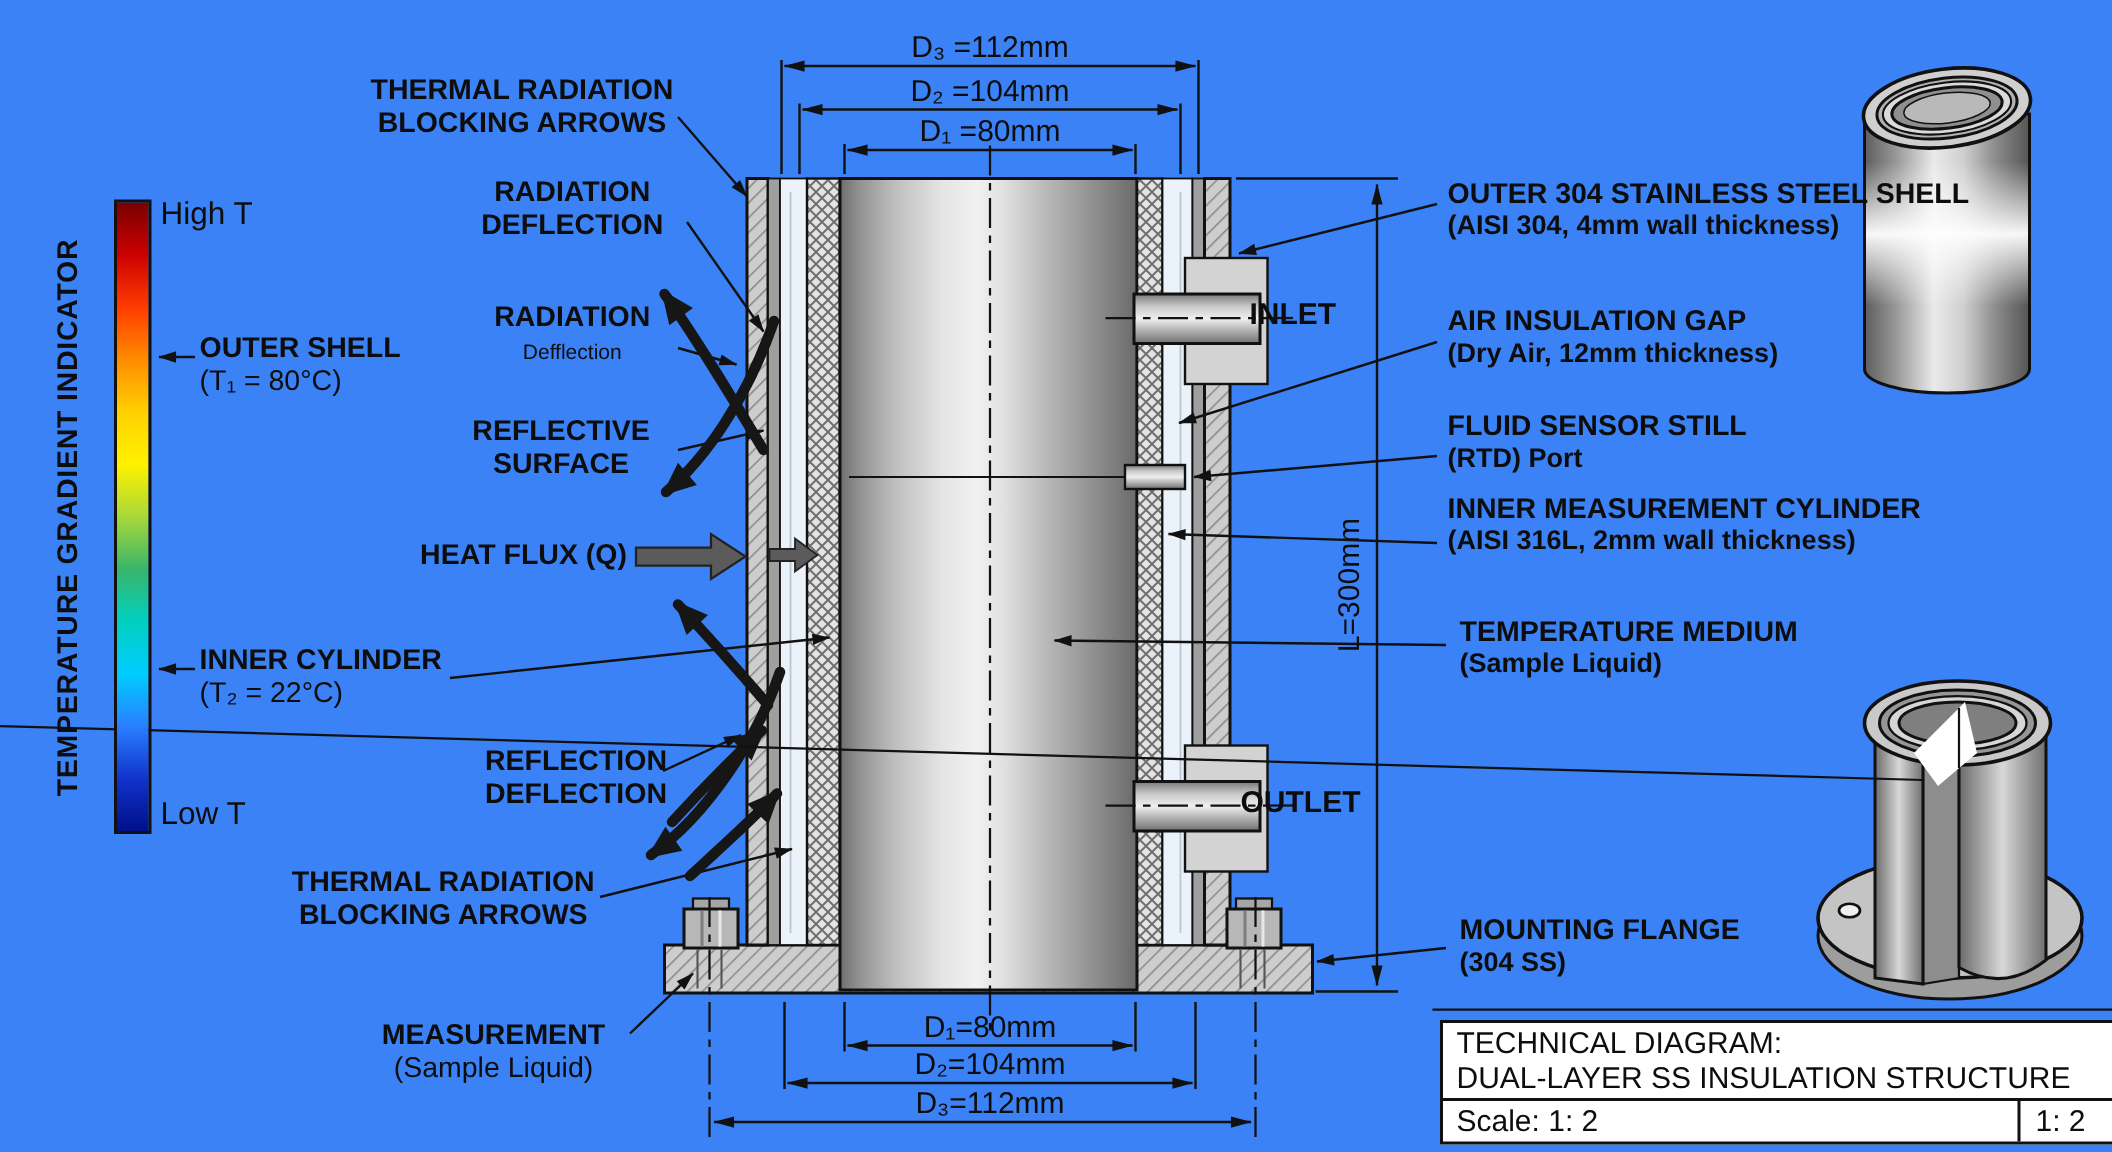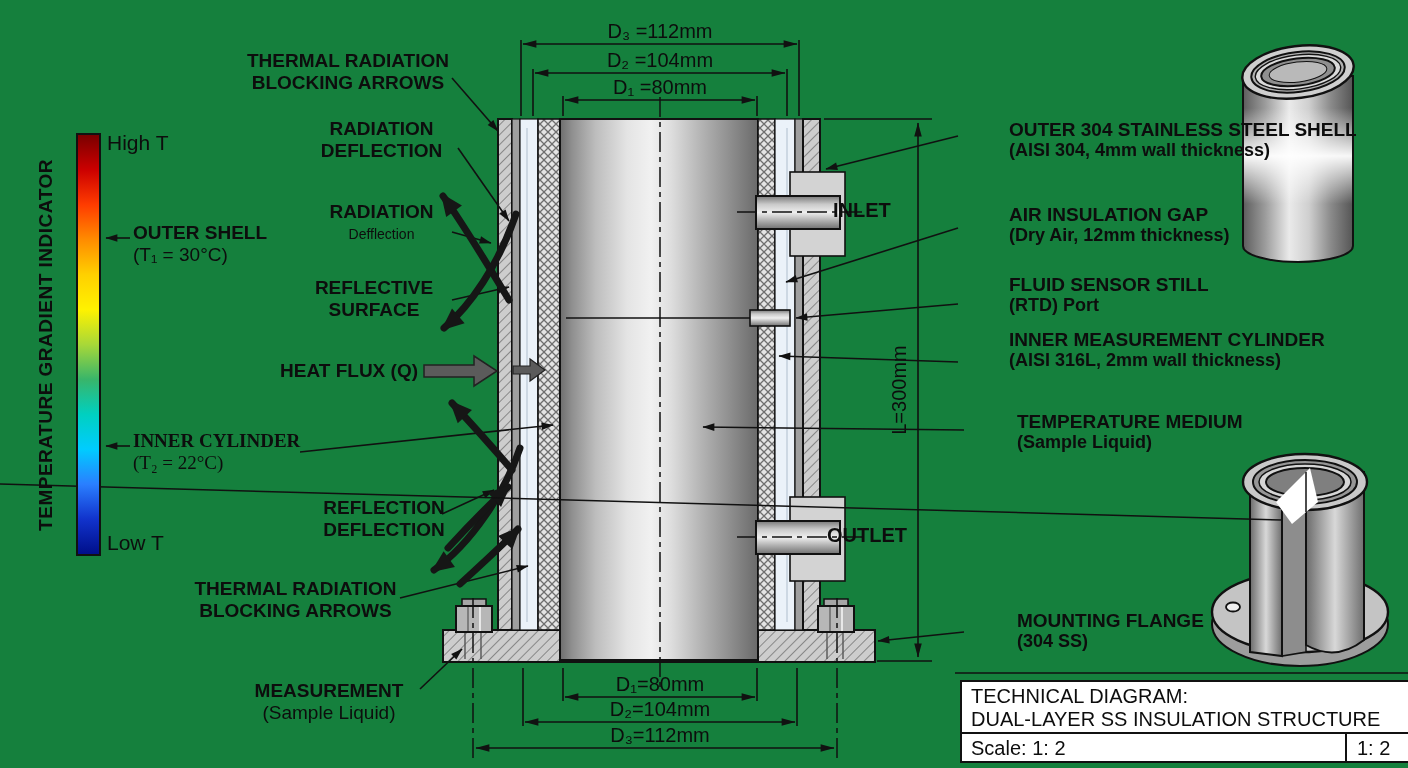--- a/index.html
+++ b/index.html
@@ -1,23 +1,23 @@
 <!DOCTYPE html>
 <html><head>
 <meta charset="utf-8">
 <style>
   html,body{margin:0;padding:0;background:#fff;}
-  .stage{position:relative;width:1408px;height:768px;background:#15803d;overflow:hidden;
+  .stage{position:relative;width:1408px;height:768px;background:#3b82f6;overflow:hidden;
          font-family:"Liberation Sans",sans-serif;color:#0d0d0d;}
   .stage svg{position:absolute;left:0;top:0;}
   .lbl{position:absolute;font-weight:bold;font-size:19px;line-height:22px;white-space:nowrap;}
   .lbl .sub{font-weight:400;}
   .center{text-align:center;}
   .rightal{text-align:right;}
-  .rlbl{position:absolute;font-size:19px;line-height:21px;white-space:nowrap;font-weight:bold;margin-left:44px;}
+  .rlbl{position:absolute;font-size:19px;line-height:21px;white-space:nowrap;font-weight:bold;}
   .rlbl .sub{display:block;font-weight:700;font-size:18px;}
   .portlbl{position:absolute;font-weight:bold;font-size:20px;white-space:nowrap;}
   .vtitle{position:absolute;left:-182px;top:332px;width:460px;height:26px;text-align:center;
           font-weight:bold;font-size:19px;letter-spacing:.5px;transform:rotate(-90deg);}
   .gbar{position:absolute;left:76px;top:133px;width:25px;height:423px;border:2px solid #111;box-sizing:border-box;}
   .gtxt{position:absolute;font-size:21px;font-weight:400;white-space:nowrap;}
   .tblock{position:absolute;left:960px;top:680px;width:460px;height:83px;border:2px solid #111;
           box-sizing:border-box;background:#fff;}
   .tblock .row1{position:absolute;left:0;top:0;right:0;height:50px;padding:3px 0 0 9px;
                 font-size:20px;line-height:23px;font-weight:400;}
@@ -261,30 +261,30 @@
   <div class="lbl center" style="left:300px;top:118px;width:163px;">
     <div>RADIATION</div>
     <div>DEFLECTION</div>
   </div>
   <div class="lbl center" style="left:300px;top:201px;width:163px;">
     <div>RADIATION</div>
     <div class="sub" style="font-size:14px;">Defflection</div>
   </div>
   <div class="lbl" style="left:133px;top:222px;">
     <div>OUTER SHELL</div>
-    <div class="sub">(T₁ = 30°C)</div>
+    <div class="sub">(T₁ = 80°C)</div>
   </div>
   <div class="lbl center" style="left:288px;top:277px;width:172px;">
     <div>REFLECTIVE</div>
     <div>SURFACE</div>
   </div>
   <div class="lbl rightal" style="left:250px;top:360px;width:168px;">
     <div>HEAT FLUX (Q)</div>
   </div>
-  <div class="lbl" style="left:133px;top:430px;font-family:Liberation Serif, serif;">
+  <div class="lbl" style="left:133px;top:430px;">
     <div>INNER CYLINDER</div>
     <div class="sub">(T₂ = 22°C)</div>
   </div>
   <div class="lbl center" style="left:305px;top:497px;width:158px;">
     <div>REFLECTION</div>
     <div>DEFLECTION</div>
   </div>
   <div class="lbl center" style="left:193px;top:578px;width:205px;">
     <div>THERMAL RADIATION</div>
     <div>BLOCKING ARROWS</div>

